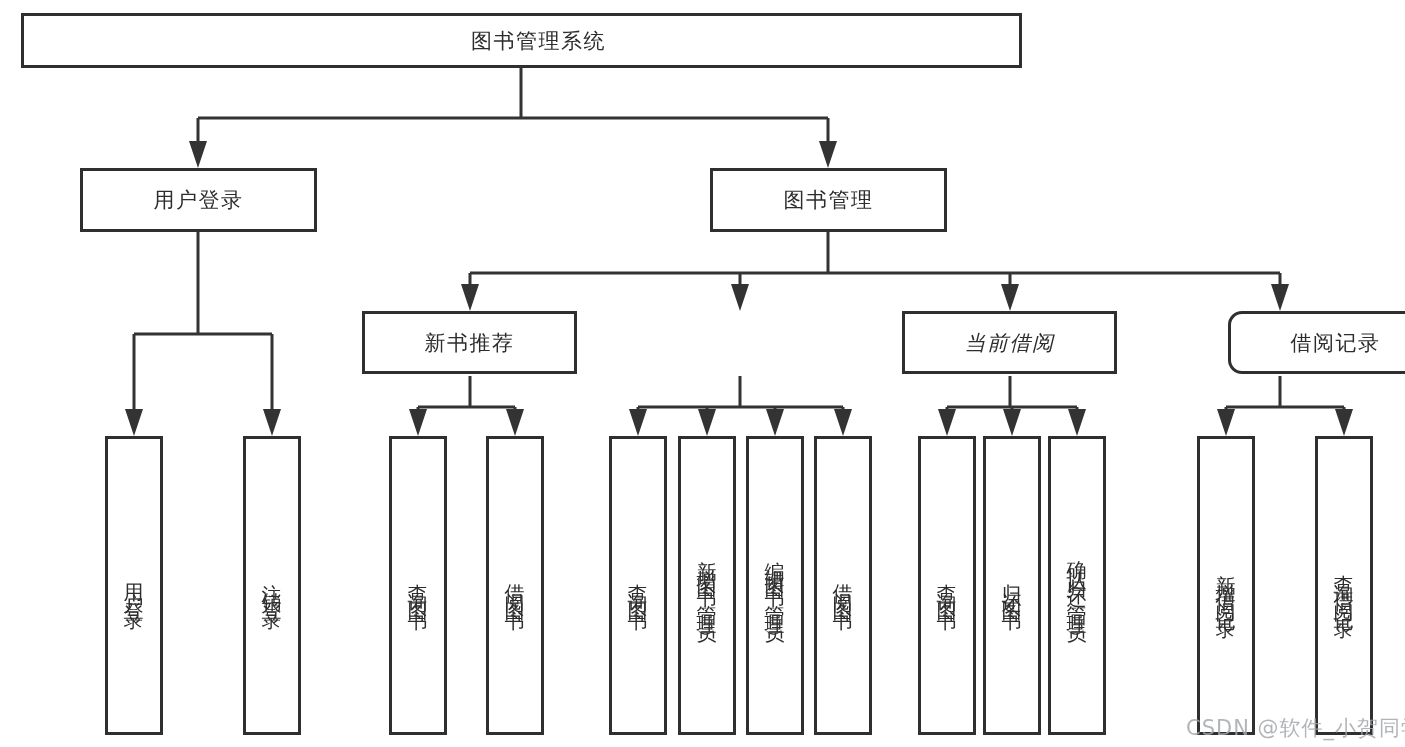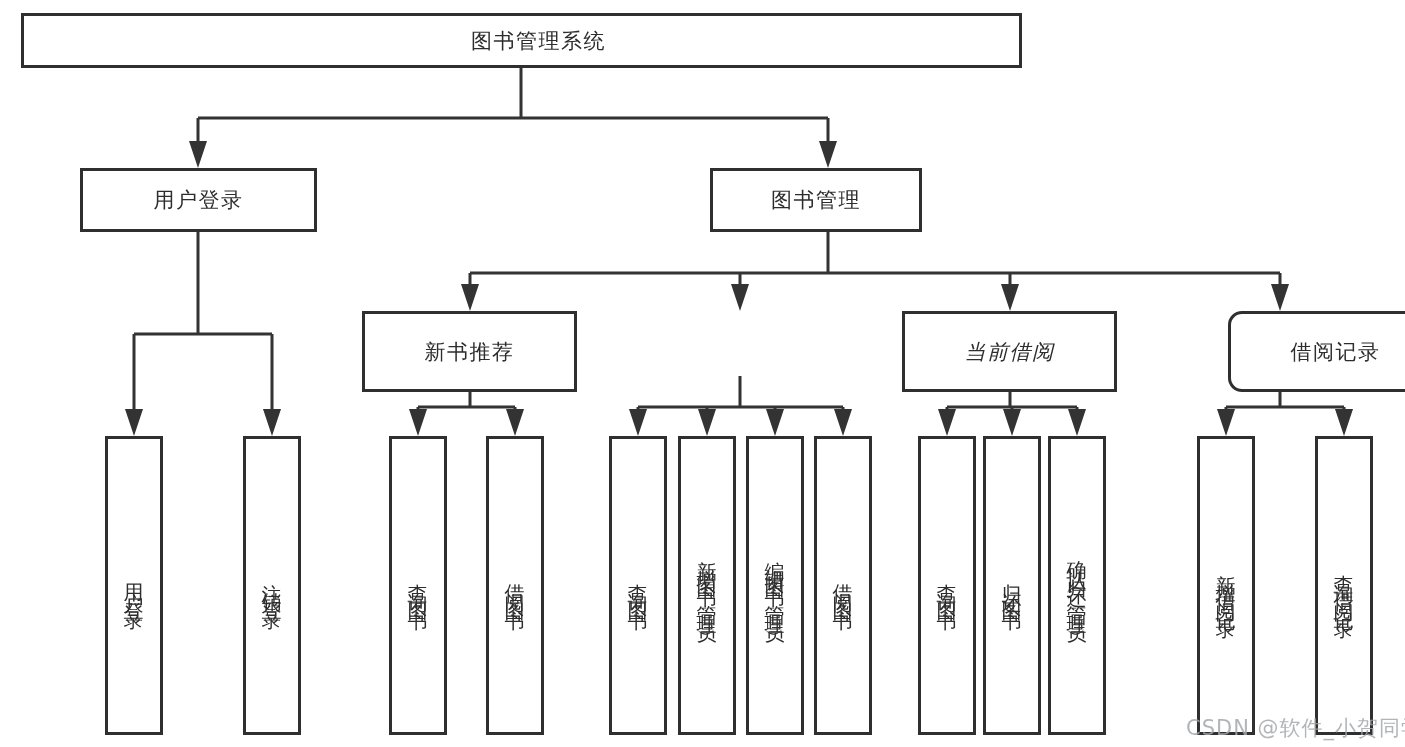--- a/index.html
+++ b/index.html
@@ -48,23 +48,23 @@
   .node.v .vtxt {
     writing-mode: vertical-rl;
     letter-spacing: 9px;
     line-height: 1;
     white-space: nowrap;
   }
   
   .n-root  { left: 21px;  top: 13px;  width: 1001px; height: 55px; padding-left: 34px; }
   
   .n-login { left: 80px;  top: 168px; width: 237px;  height: 64px; }
-  .n-mgmt  { left: 710px; top: 168px; width: 212px;  height: 64px; }
-  
-  .n-l3    { top: 311px; width: 215px; height: 81px; text-align: right; }
+  .n-mgmt  { left: 710px; top: 168px; width: 237px;  height: 64px; }
+  
+  .n-l3    { top: 311px; width: 215px; height: 63px; text-align: right; }
   .n-new   { left: 362px;  }
   .n-bor   { left: 632px;  }
   .n-cur   { left: 902px; font-style: italic;  }
   .n-rec   { left: 1228px; border-radius: 14px; }
   
   .lf-1a { left: 105px;  }
   .lf-1b { left: 243px;  }
   .lf-2a { left: 389px;  }
   .lf-2b { left: 486px;  }
   .lf-3a { left: 609px;  }

